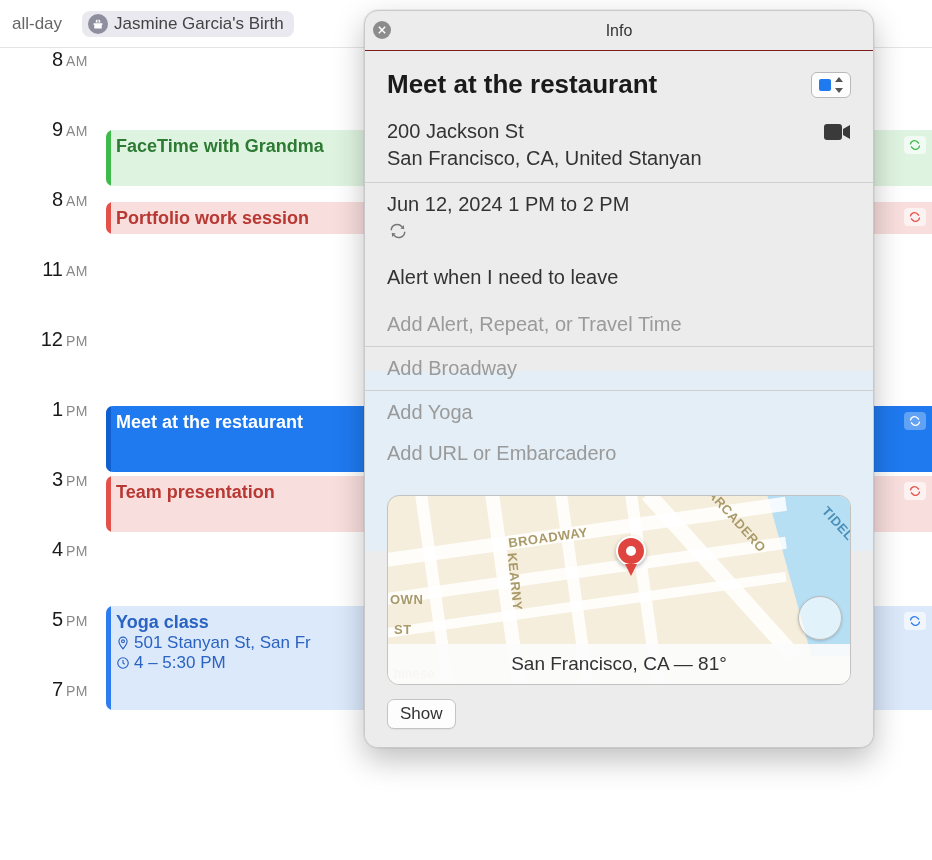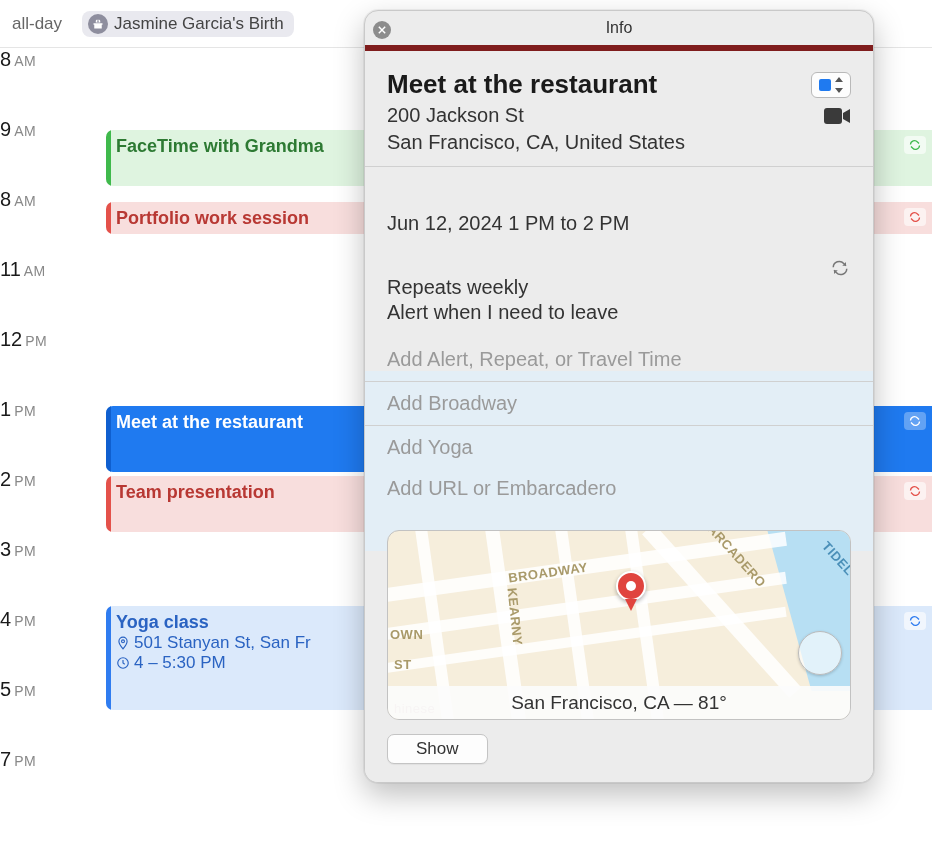--- a/index.html
+++ b/index.html
@@ -3,71 +3,71 @@
 <meta charset="utf-8">
 <style>
   * { box-sizing: border-box; margin: 0; padding: 0; }
   html, body { width: 932px; height: 860px; font-family: -apple-system, "Helvetica Neue", Helvetica, Arial, sans-serif; background: #ffffff; overflow: hidden; color: #1a1a1a; }
   .calendar-view { position: absolute; inset: 0; }
   .allday-row { height: 48px; border-bottom: 1px solid #e5e5e5; display: flex; align-items: center; padding-left: 12px; }
   .allday-label { font-size: 17px; color: #666; margin-right: 20px; }
   .allday-chip { display: inline-flex; align-items: center; background: #e9e9ef; border-radius: 8px; padding: 3px 10px 3px 6px; font-size: 17px; color: #444; font-weight: 500; }
   .gift-icon { display: inline-flex; align-items:center; justify-content:center; width:20px; height:20px; background:#8e8e9e; border-radius:50%; margin-right:6px; }
   .hours-col { position:absolute; top:48px; left:0; width:100px; }
-  .hour-cell { height:70px; padding-right:12px; font-size:20px; color:#1a1a1a; position:relative; }
+  .hour-cell { height:70px; text-align:right; padding-right:12px; font-size:20px; color:#1a1a1a; position:relative; }
   .hour-cell .num { font-weight:500; }
   .hour-cell .ampm { font-size:14px; color:#888; margin-left:3px; letter-spacing:0.5px; }
   .events-col { position:absolute; top:48px; left:102px; right:0; }
   .event-block { position:absolute; left:4px; right:12px; border-radius:7px; padding:6px 10px; overflow:hidden; }
   .event-block .bar { position:absolute; left:0; top:0; bottom:0; width:5px; border-radius:4px 0 0 4px; }
   .evt-green { background:#dff4e0; color:#2d7a33; }
   .evt-green .bar { background:#3fb94c; }
   .evt-red { background:#f8dedd; color:#b83833; }
   .evt-red .bar { background:#e4514a; }
   .evt-blue-strong { background:#1f7af0; color:#fff; }
   .evt-blue-strong .bar { background:#0f5fcf; }
   .evt-blue { background:#dbe9fb; color:#2a63c2; }
   .evt-blue .bar { background:#2f7cf0; }
   .evt-title { font-size:18px; font-weight:600; }
   .evt-line { font-size:17px; font-weight:500; display:flex; align-items:center; gap:4px; }
   .recur-badge { position:absolute; right:6px; top:6px; width:22px; height:18px; background:rgba(255,255,255,0.6); border-radius:4px; display:flex; align-items:center; justify-content:center; }
   .right-slivers { position:absolute; right:0; top:48px; width:24px; }
   .sliver { position:absolute; right:0; width:24px; border-top-left-radius:7px; border-bottom-left-radius:7px; }
   .popover { position:absolute; left:364px; top:10px; width:510px; background:#ececec; border:1px solid #c9c9c9; border-radius:14px; box-shadow:0 12px 30px rgba(0,0,0,0.25), 0 0 0 1px rgba(0,0,0,0.05); overflow:hidden; }
-  .pop-header { height:40px; position:relative; display:flex; align-items:center; justify-content:center; border-bottom:6px solid #7f1d1d; }
+  .pop-header { height:40px; position:relative; display:flex; align-items:center; justify-content:center; border-bottom:1px solid #7f1d1d; }
   .pop-close { position:absolute; left:8px; top:10px; width:18px; height:18px; border-radius:50%; background:#8c8c8c; display:flex; align-items:center; justify-content:center; cursor:pointer; }
   .pop-close svg { width:8px; height:8px; }
   .pop-title { font-size:16px; font-weight:500; color:#333; }
   .pop-body { padding:12px 22px 18px 22px; background:linear-gradient(#ececec 0 320px, #e3eef6 320px 500px, #ececec 500px 100%); }
   .section { padding:10px 0; }
   .divider { height:1px; background:#d0d0d0; margin:0 -22px; }
   .event-title-row { display:flex; align-items:center; justify-content:space-between; }
   .event-big-title { font-size:26px; font-weight:700; color:#1a1a1a; }
   .color-chip { width:40px; height:26px; border:1px solid #b9b9b9; border-radius:6px; background:#fdfdfd; display:flex; align-items:center; justify-content:center; gap:3px; cursor:pointer; }
   .color-sq { width:12px; height:12px; background:#1f7af0; border-radius:2px; }
   .chev { width:10px; }
-  .loc-row { display:flex; align-items:flex-start; justify-content:space-between; margin-top:2px; }
+  .loc-row { display:flex; align-items:flex-start; justify-content:space-between; margin-top:18px; }
   .loc-text { font-size:20px; color:#333; line-height:1.35; }
   .video-icon { width:28px; height:20px; margin-top:4px; }
-  .time-line { font-size:20px; color:#333;margin-top:35px; }
+  .time-line { font-size:20px; color:#333; }
   .repeat-row { display:flex; align-items:center; justify-content:space-between; }
   .muted { color:#9a9a9a; font-size:20px; }
   .map-box { margin-top:20px; height:190px; border:1px solid #c2c2c2; border-radius:12px; overflow:hidden; position:relative; background:#f6eedc; }
   .map-surface { position:absolute; inset:0; }
   .street { position:absolute; background:#ffffff; opacity:0.85; }
   .street.diag { transform-origin:left center; }
   .street-label { position:absolute; font-size:13px; font-weight:600; color:#a99a6a; letter-spacing:0.5px; text-transform:uppercase; }
   .water { position:absolute; right:0; top:0; width:110px; height:160px; background:#b7dff3; clip-path:polygon(25% 0, 100% 0, 100% 100%, 65% 100%); }
   .pin { position:absolute; left:228px; top:40px; width:30px; height:42px; }
   .pin-head { width:30px; height:30px; background:#e0443e; border-radius:50%; border:2px solid #fff; box-shadow:0 2px 4px rgba(0,0,0,0.3); display:flex; align-items:center; justify-content:center; }
   .pin-dot { width:10px; height:10px; background:#fff; border-radius:50%; }
   .pin-point { width:0; height:0; border-left:6px solid transparent; border-right:6px solid transparent; border-top:12px solid #e0443e; margin:-2px auto 0; }
-  .map-footer { position:absolute; left:0; right:0; bottom:0; height:33px; background:rgba(252,252,252,0.9); display:flex; align-items:center; justify-content:center; font-size:19px; color:#333; }
+  .map-footer { position:absolute; left:0; right:0; bottom:0; height:40px; background:rgba(252,252,252,0.9); display:flex; align-items:center; justify-content:center; font-size:19px; color:#333; }
   .compass { position:absolute; right:8px; bottom:44px; width:44px; height:44px; border-radius:50%; background:rgba(255,255,255,0.6); border:1px solid #bbb; box-shadow:0 1px 3px rgba(0,0,0,0.2); }
-  .show-btn { margin-top:14px; display:inline-block; padding:4px 28px; background:#fdfdfd; border:1px solid #c4c4c4; border-radius:7px; font-size:17px; color:#333; box-shadow:0 1px 1px rgba(0,0,0,0.05); cursor:pointer; }
+  .show-btn { margin-top:14px; display:inline-block; padding:4px 12px; background:#fdfdfd; border:1px solid #c4c4c4; border-radius:7px; font-size:17px; color:#333; box-shadow:0 1px 1px rgba(0,0,0,0.05); cursor:pointer; }
   .inline-icon { display:inline-flex; vertical-align:middle; }
 </style>
 </head>
 <body>
 
 <div class="calendar-view">
 
   <div class="allday-row">
     <span class="allday-label">all-day</span>
     <span class="allday-chip">
@@ -80,21 +80,20 @@
     </span>
   </div>
 
   <div class="hours-col">
     <div class="hour-cell"><span class="num">8</span><span class="ampm">AM</span></div>
     <div class="hour-cell"><span class="num">9</span><span class="ampm">AM</span></div>
     <div class="hour-cell"><span class="num">8</span><span class="ampm">AM</span></div>
     <div class="hour-cell"><span class="num">11</span><span class="ampm">AM</span></div>
     <div class="hour-cell"><span class="num">12</span><span class="ampm">PM</span></div>
     <div class="hour-cell"><span class="num">1</span><span class="ampm">PM</span></div>
-    <div class="hour-cell"><span class="num">2</span><span class="ampm">PM</span></div>
     <div class="hour-cell"><span class="num">3</span><span class="ampm">PM</span></div>
     <div class="hour-cell"><span class="num">4</span><span class="ampm">PM</span></div>
     <div class="hour-cell"><span class="num">5</span><span class="ampm">PM</span></div>
     <div class="hour-cell"><span class="num">7</span><span class="ampm">PM</span></div>
   </div>
 
   <div class="events-col">
     <div class="event-block evt-green" style="top:82px;height:56px">
       <div class="bar"></div>
       <div class="evt-title">FaceTime with Grandma</div>
@@ -189,41 +188,40 @@
           <div class="color-chip">
             <span class="color-sq"></span>
             <svg class="chev" viewBox="0 0 10 16">
                 <path fill="#555" d="M5 0l4 5H1zM5 16l4-5H1z"></path>
               </svg>
           </div>
         </div>
         <div class="loc-row">
           <div class="loc-text">
             <span>200 Jackson St</span><br>
-            <span>San Francisco, CA, United States</span>
+            <span>San Francisco, CA, United Stanyan</span>
           </div>
           <span class="video-icon">
             <svg viewBox="0 0 28 20">
                 <rect x="1" y="2" width="18" height="16" rx="3" fill="#3a3a3a"></rect>
                 <path d="M20 7l7-4v14l-7-4z" fill="#3a3a3a"></path>
               </svg>
           </span>
         </div>
       </div>
       <div class="divider"></div>
       <div class="section">
         <div class="time-line">Jun 12, 2024  1 PM to 2 PM</div>
         <div class="repeat-row" style="margin-top:6px">
-          <div class="time-line">Repeats weekly</div>
           <span><svg width="22" height="18" viewBox="0 0 24 24">
                 <path fill="none" stroke="#777" stroke-width="2" d="M3 11a8 8 0 0 1 14-5l3 3M21 13a8 8 0 0 1-14 5l-3-3"></path>
                 <path fill="#777" d="M20 4v5h-5zM4 20v-5h5z"></path>
               </svg></span>
         </div>
-        <div class="time-line" style="margin-top:2px">Alert when I need to leave</div>
+        <div class="time-line" style="margin-top:22px">Alert when I need to leave</div>
         <div class="muted" style="margin-top:24px">Add Alert, Repeat, or Travel Time</div>
       </div>
       <div class="divider"></div>
       <div class="section">
         <div class="muted">Add Broadway</div>
       </div>
       <div class="divider"></div>
       <div class="section">
         <div class="muted">Add Yoga</div>
         <div class="muted" style="margin-top:18px">Add URL or Embarcadero</div>

